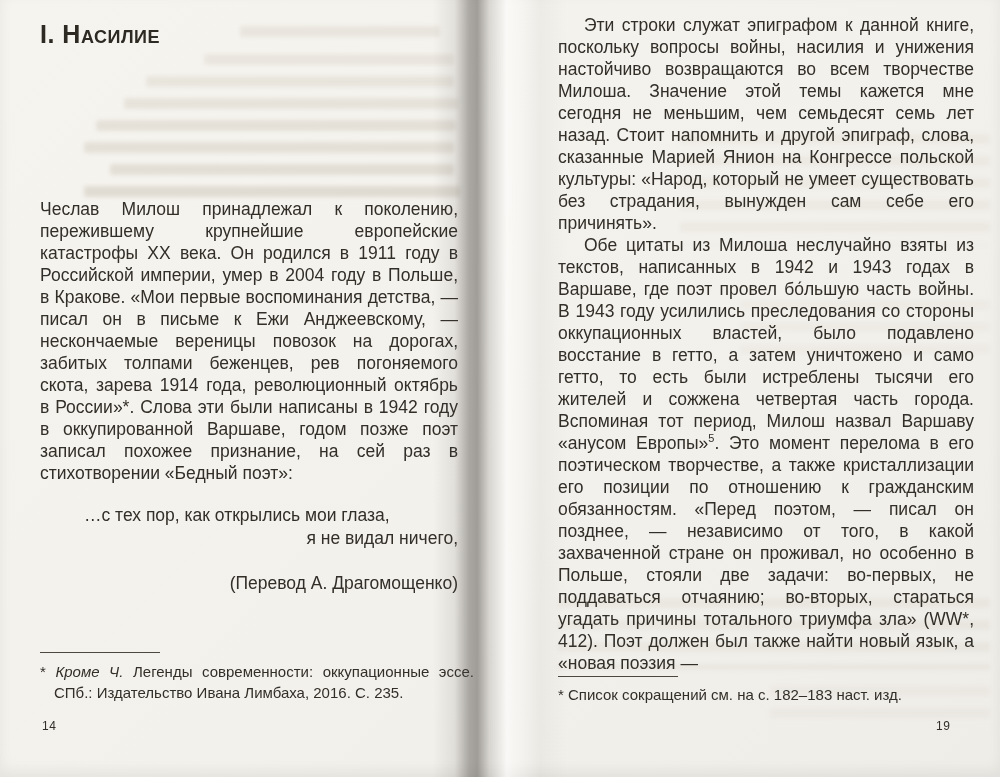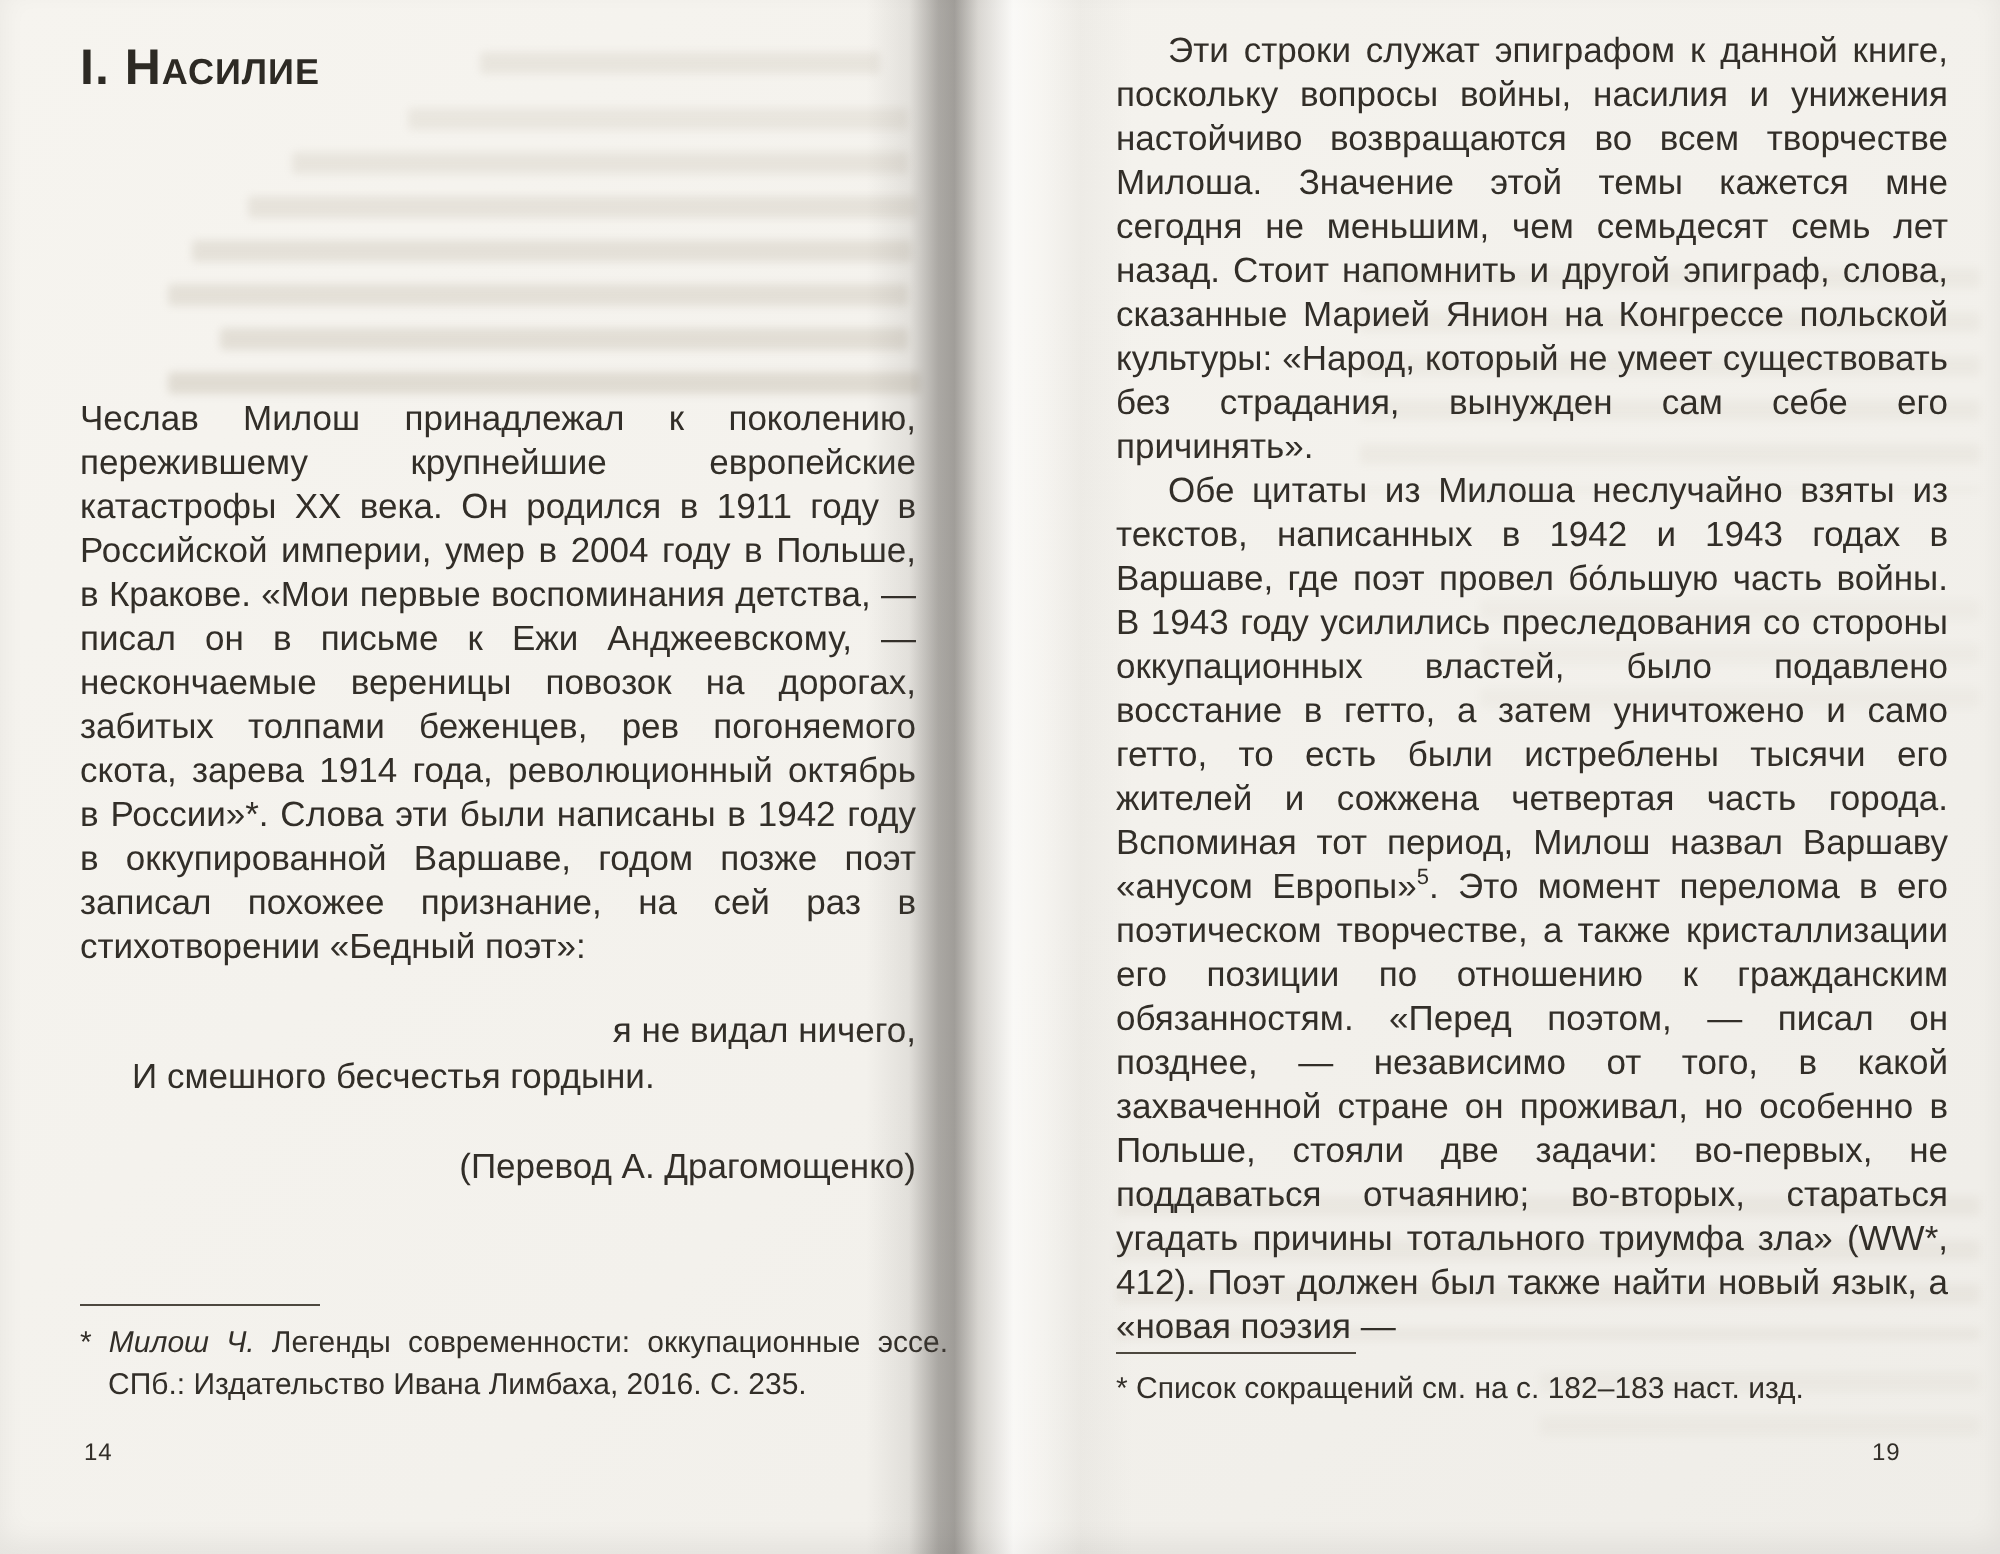--- a/index.html
+++ b/index.html
@@ -101,27 +101,27 @@
       <div class="smudge" style="margin-left:40px;  width:334px; opacity:0.19;"></div>
       <div class="smudge" style="margin-left:12px;  width:360px; opacity:0.21;"></div>
       <div class="smudge" style="margin-left:0;     width:370px; opacity:0.22;"></div>
       <div class="smudge" style="margin-left:26px;  width:344px; opacity:0.24;"></div>
       <div class="smudge" style="margin-left:0;     width:376px; opacity:0.27;"></div>
     </div>
 
     <p class="body-para left-para">Чеслав Милош принадлежал к поколению, пережившему крупнейшие европейские катастрофы XX века. Он родился в 1911 году в Российской империи, умер в 2004 году в Польше, в Кракове. «Мои первые воспоминания детства, — писал он в письме к Ежи Анджеевскому, — нескончаемые вереницы повозок на дорогах, забитых толпами беженцев, рев погоняемого скота, зарева 1914 года, революционный октябрь в России»*. Слова эти были написаны в 1942 году в оккупированной Варшаве, годом позже поэт записал похожее признание, на сей раз в стихотворении «Бедный поэт»:</p>
 
     <div class="verse">
+      <div class="v-line v-indent">…с тех пор, как открылись мои глаза,</div>
       <div class="v-line v-right">я не видал ничего,</div>
-      <div class="v-line">И смешного бесчестья гордыни.</div>
       <div class="v-attr">(Перевод А. Драгомощенко)</div>
     </div>
 
     <div class="fn-rule" style="left:40px; top:652px;"></div>
-    <p class="footnote hang" style="left:40px; top:661px; width:420px;"><span>*</span>&nbsp;<span class="fn-author">Милош Ч.</span><span> Легенды современности: оккупационные эссе. СПб.: Издательство Ивана Лимбаха, 2016. С. 235.</span></p>
+    <p class="footnote hang" style="left:40px; top:661px; width:420px;"><span>*</span>&nbsp;<span class="fn-author">Кроме Ч.</span><span> Легенды современности: оккупационные эссе. СПб.: Издательство Ивана Лимбаха, 2016. С. 235.</span></p>
 
     <div class="pagenum" style="left:42px; top:719px;">14</div>
   </div>
 
   <div class="page page-right">
 
     <div class="bleed bleed-block" style="left:150px; top:134px; width:310px; height:112px;"></div>
     <div class="bleed bleed-block" style="left:210px; top:300px; width:250px; height:66px; opacity:0.10;"></div>
     <div class="bleed bleed-block" style="left:28px;  top:598px; width:432px; height:72px; opacity:0.18;"></div>
     <div class="bleed bleed-block" style="left:240px; top:686px; width:220px; height:44px; opacity:0.12;"></div>

